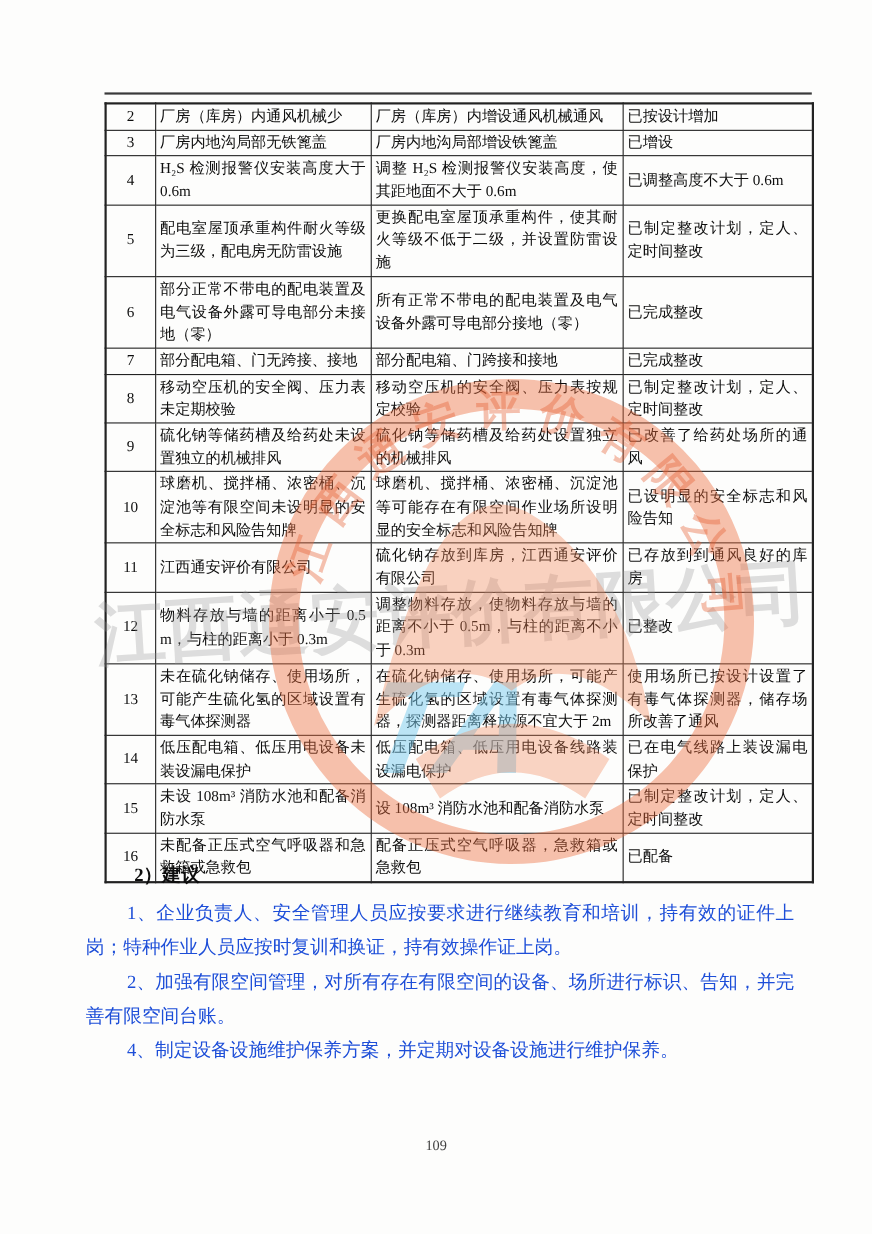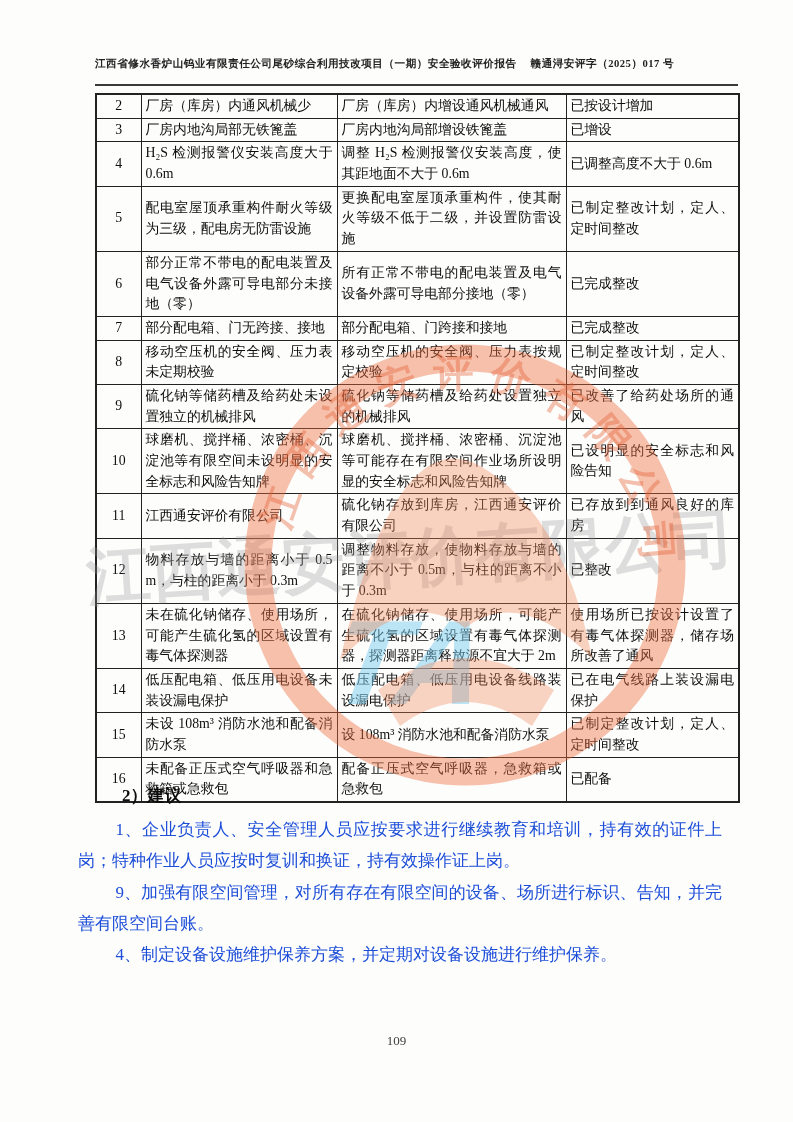--- a/index.html
+++ b/index.html
@@ -66,23 +66,20 @@
   .wm-stamp {
     position:absolute; left:228px; top:328px; width:474px; height:474px;
     z-index:5; pointer-events:none;
   }
 </style>
 </head>
 <body>
 
 <div class="page">
 
-  <div class="doc-header">
-    <span>江西省修水香炉山钨业有限责任公司尾砂综合利用技改项目（一期）安全验收评价报告</span><span class="gap"></span><span>赣通浔安评字（2025）017 号</span>
-  </div>
   <div class="header-rule"></div>
 
   <table class="rect-table">
     <colgroup>
       <col style="width:45px">
         <col style="width:196px">
         <col style="width:229px">
         <col style="width:173px">
     </colgroup>
     <tbody>
@@ -192,20 +189,20 @@
     </defs>
     <text font-size="40" font-weight="bold" fill="rgba(228,92,48,0.38)" letter-spacing="14">
       <textPath href="#sealArc" startOffset="6%">江西通安评价有限公司</textPath>
     </text>
   </svg>
 
   <div class="suggestions">
     <h3>2）建议</h3>
     <div>
         <p>1、企业负责人、安全管理人员应按要求进行继续教育和培训，持有效的证件上岗；特种作业人员应按时复训和换证，持有效操作证上岗。</p>
-        <p>9、加强有限空间管理，对所有存在有限空间的设备、场所进行标识、告知，并完善有限空间台账。</p>
+        <p>2、加强有限空间管理，对所有存在有限空间的设备、场所进行标识、告知，并完善有限空间台账。</p>
         <p>4、制定设备设施维护保养方案，并定期对设备设施进行维护保养。</p>
       </div>
   </div>
 
   <div class="page-number">109</div>
 
 </div>
 
 </body></html>

